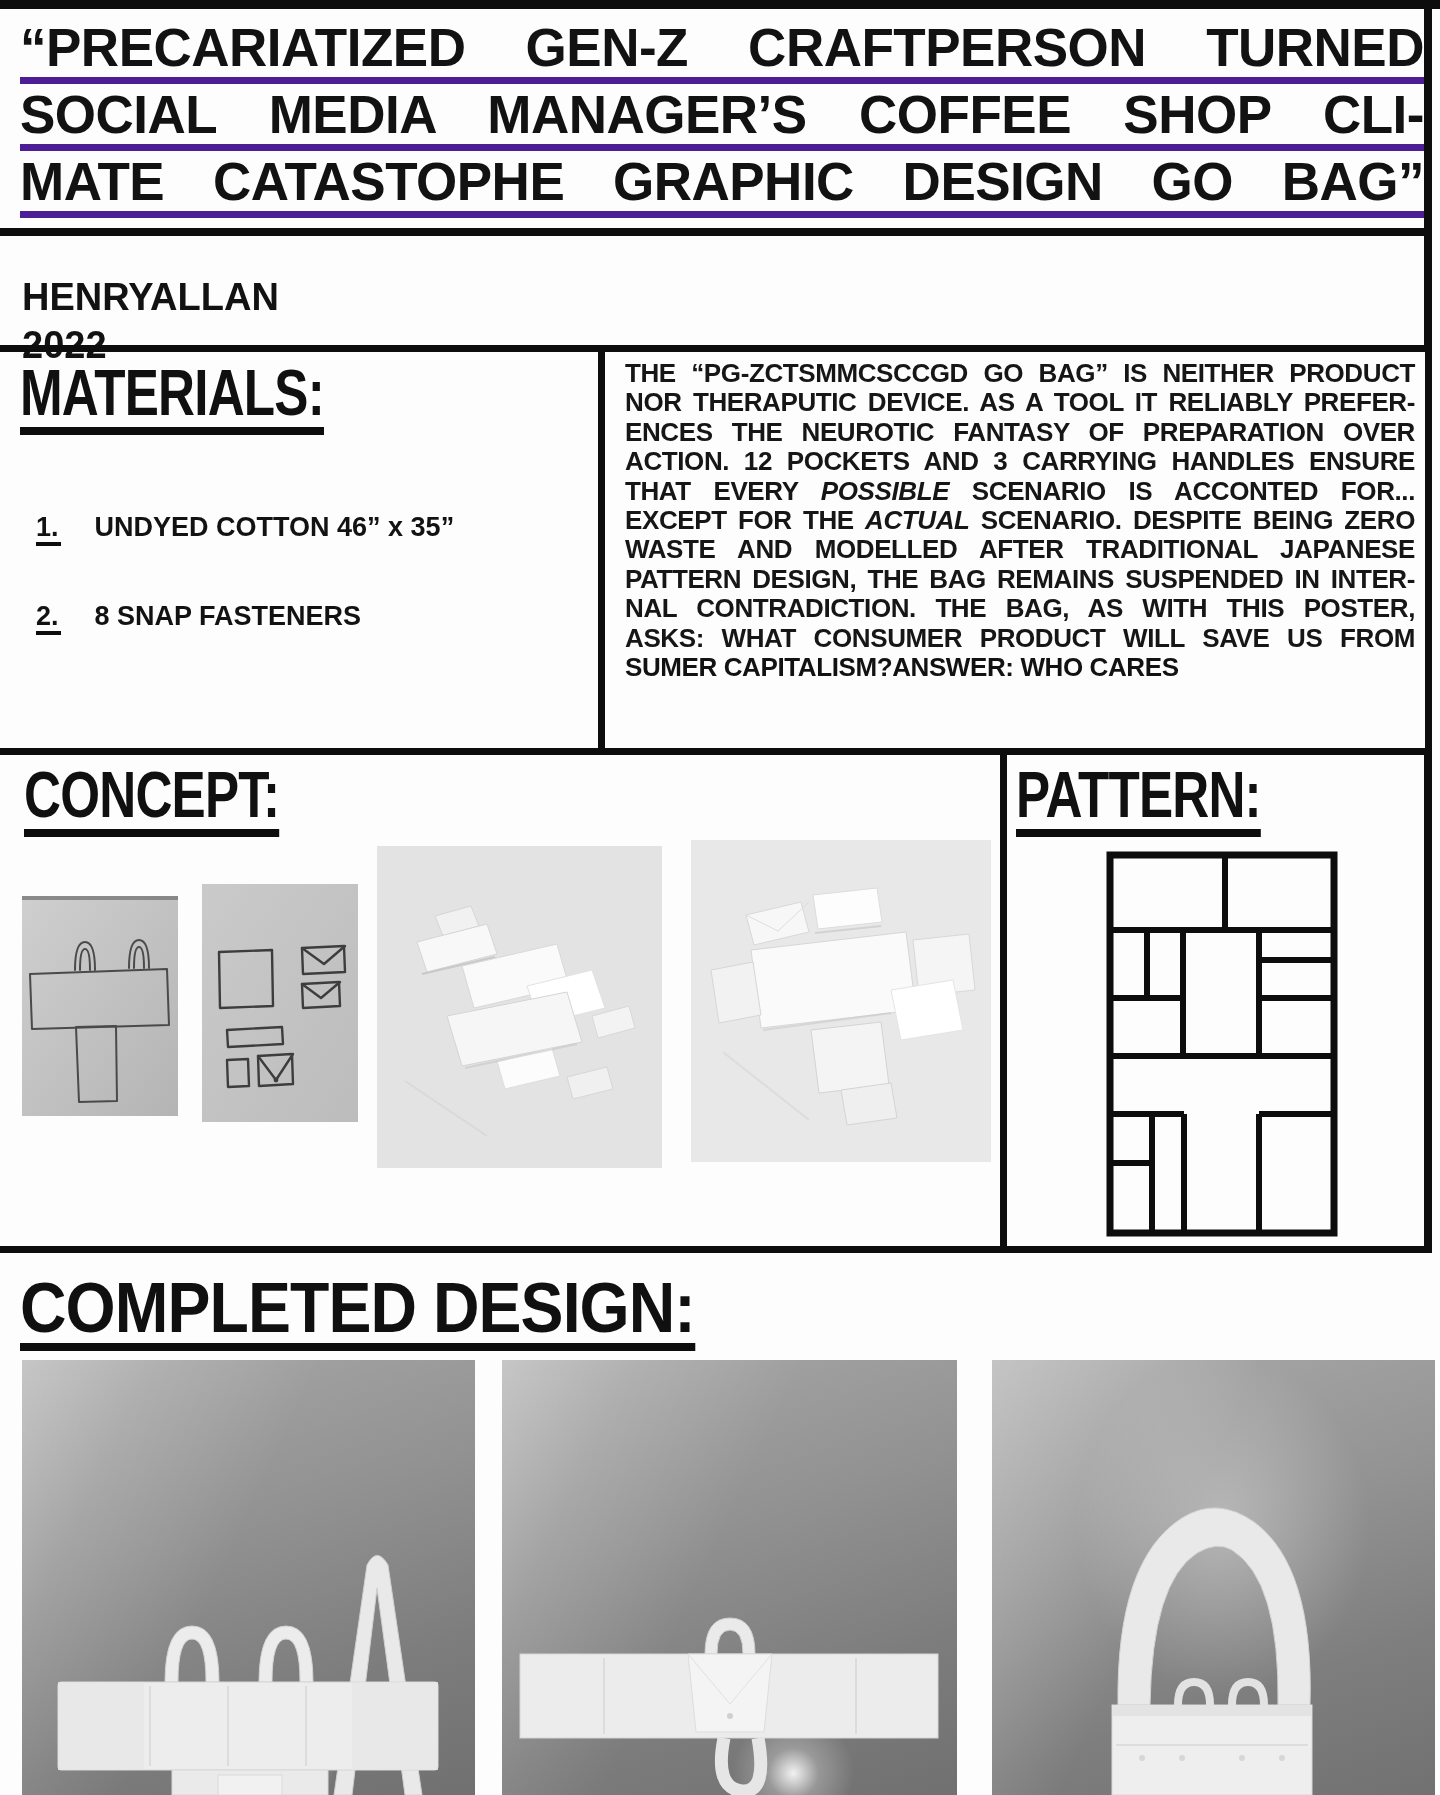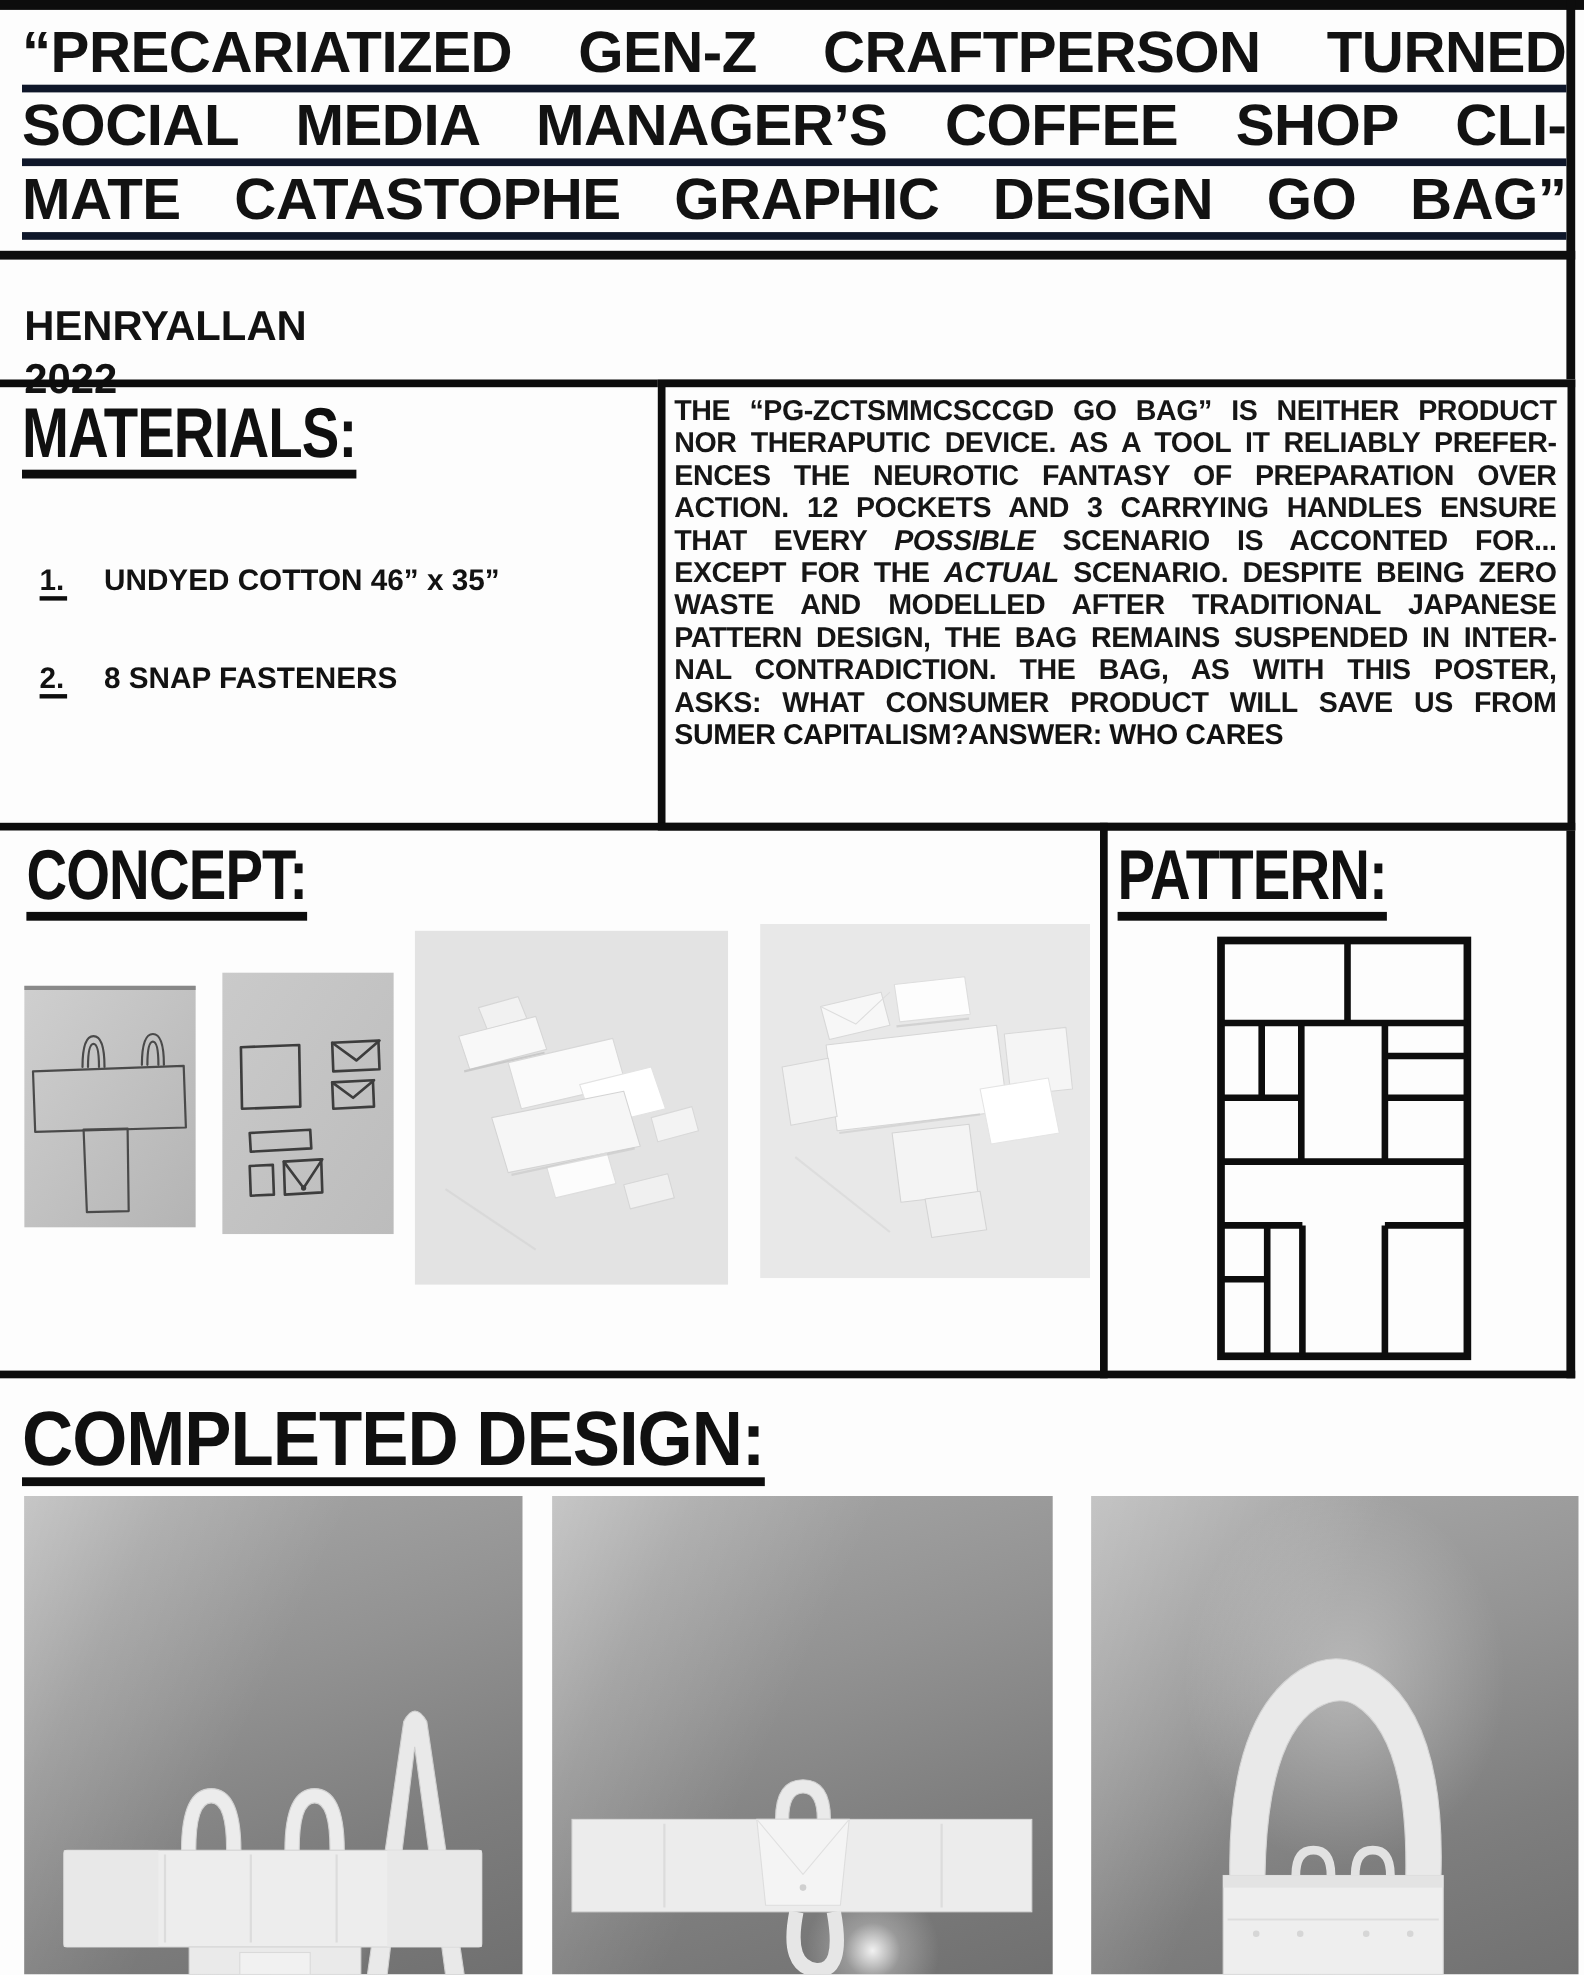--- a/index.html
+++ b/index.html
@@ -17,21 +17,21 @@
   #rule-2{top:748px;height:7px;width:1432px;}
   #rule-3{top:1246px;height:7px;width:1432px;}
   #rightbar{position:absolute;left:1424px;top:0;width:8px;height:1253px;background:#0d0d0d;}
   #vrule{position:absolute;left:1000px;top:748px;width:7px;height:505px;background:#0d0d0d;}
 
   
   #titleBlock{position:absolute;left:20px;top:18px;width:1404px;}
   .title-line{
     font-size:53px;line-height:59px;font-weight:bold;letter-spacing:-.5px;
     text-align:justify;text-align-last:justify;
-    border-bottom:7px solid #0f172a;margin-bottom:1px;white-space:nowrap;
+    border-bottom:7px solid #4c1d95;margin-bottom:1px;white-space:nowrap;
   }
   #author{left:22px;top:246px;font-size:38px;line-height:38px;font-weight:bold;}
   #year{left:22px;top:294px;font-size:38px;line-height:38px;font-weight:bold;}
 
   
   .sec-h{
     position:absolute;margin:0;font-weight:bold;color:#101010;
     font-size:64px;line-height:62px;letter-spacing:-1px;
     display:inline-block;transform:scaleX(.80);transform-origin:left top;
     border-bottom:8px solid #0d0d0d;padding-bottom:3px;white-space:nowrap;
@@ -43,21 +43,21 @@
 
   
   #materialsList{position:absolute;left:36px;top:512px;width:470px;}
   .mat-row{display:flex;align-items:baseline;font-weight:bold;font-size:27px;line-height:30px;margin-bottom:55px;}
   .mat-num{border-bottom:4px solid #0d0d0d;padding:0 2px 0 0;margin-right:34px;}
 
   
   #descBox{
     position:absolute;left:598px;top:345px;width:834px;height:410px;
     box-sizing:border-box;border:7px solid #0d0d0d;background:#fdfdfd;
-    padding:7px 10px 0 8px;
+    padding:7px 10px 0 20px;
   }
   .desc-line{
     font-weight:bold;font-size:26px;line-height:29.4px;letter-spacing:-.4px;
     text-align:justify;text-align-last:justify;white-space:nowrap;color:#161616;
   }
   #descLast{display:flex;justify-content:flex-start;font-weight:bold;font-size:26px;line-height:29.4px;letter-spacing:-.4px;}
 
   
   .fig{position:absolute;}
   #sketch1{left:22px;top:896px;width:156px;height:220px;}

